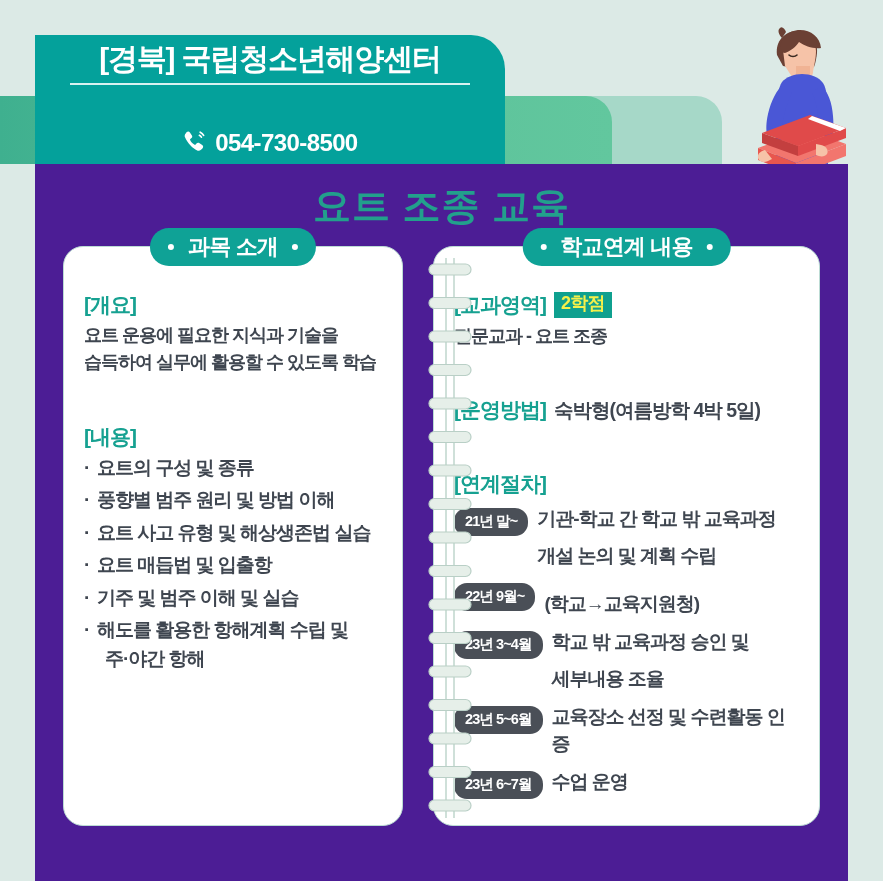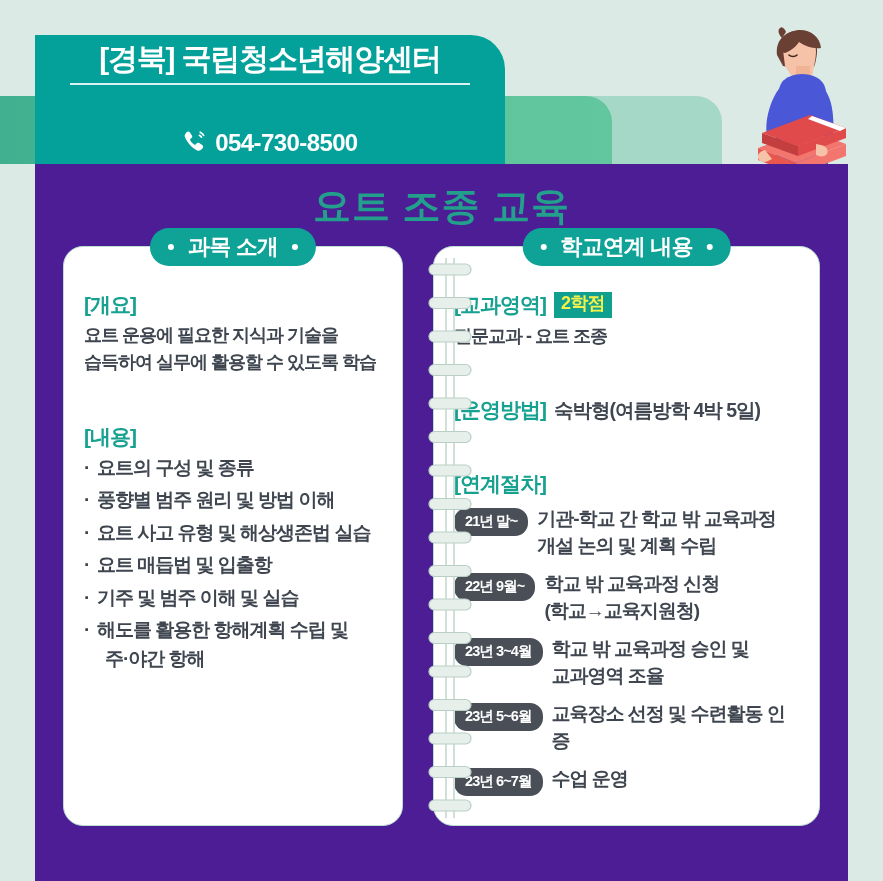--- a/index.html
+++ b/index.html
@@ -228,21 +228,21 @@
     white-space: nowrap;
     margin-top: 2px;
   }
   .step-text {
     color: #3f4650;
     font-size: 19px;
     font-weight: bold;
     letter-spacing: -1px;
     line-height: 1.42;
   }
-  .step-text .cont { display: block; }
+  .step-text .cont { display: block; margin-top: 10px; }
 </style>
 </head>
 <body>
 
 <div class="banner-wrap">
   <div class="bar-pale"></div>
   <div class="bar-mid"></div>
   <div class="bar-main"></div>
 
   <div class="banner-center">
@@ -387,30 +387,29 @@
           <span class="step-badge">21년 말~</span>
           <span class="step-text">
             <span>기관-학교 간 학교 밖 교육과정</span>
             <span class="cont">개설 논의 및 계획 수립</span>
           </span>
         </div>
 
         <div class="step-row">
           <span class="step-badge">22년 9월~</span>
           <span class="step-text">
-            <span>학교 밖 교육과정 신청</span>
             <span class="cont">(학교→교육지원청)</span>
           </span>
         </div>
 
         <div class="step-row">
           <span class="step-badge">23년 3~4월</span>
           <span class="step-text">
             <span>학교 밖 교육과정 승인 및</span>
-            <span class="cont">교과영역 조율</span>
+            <span class="cont">세부내용 조율</span>
           </span>
         </div>
 
         <div class="step-row">
           <span class="step-badge">23년 5~6월</span>
           <span class="step-text">교육장소 선정 및 수련활동 인증</span>
         </div>
 
         <div class="step-row">
           <span class="step-badge">23년 6~7월</span>

